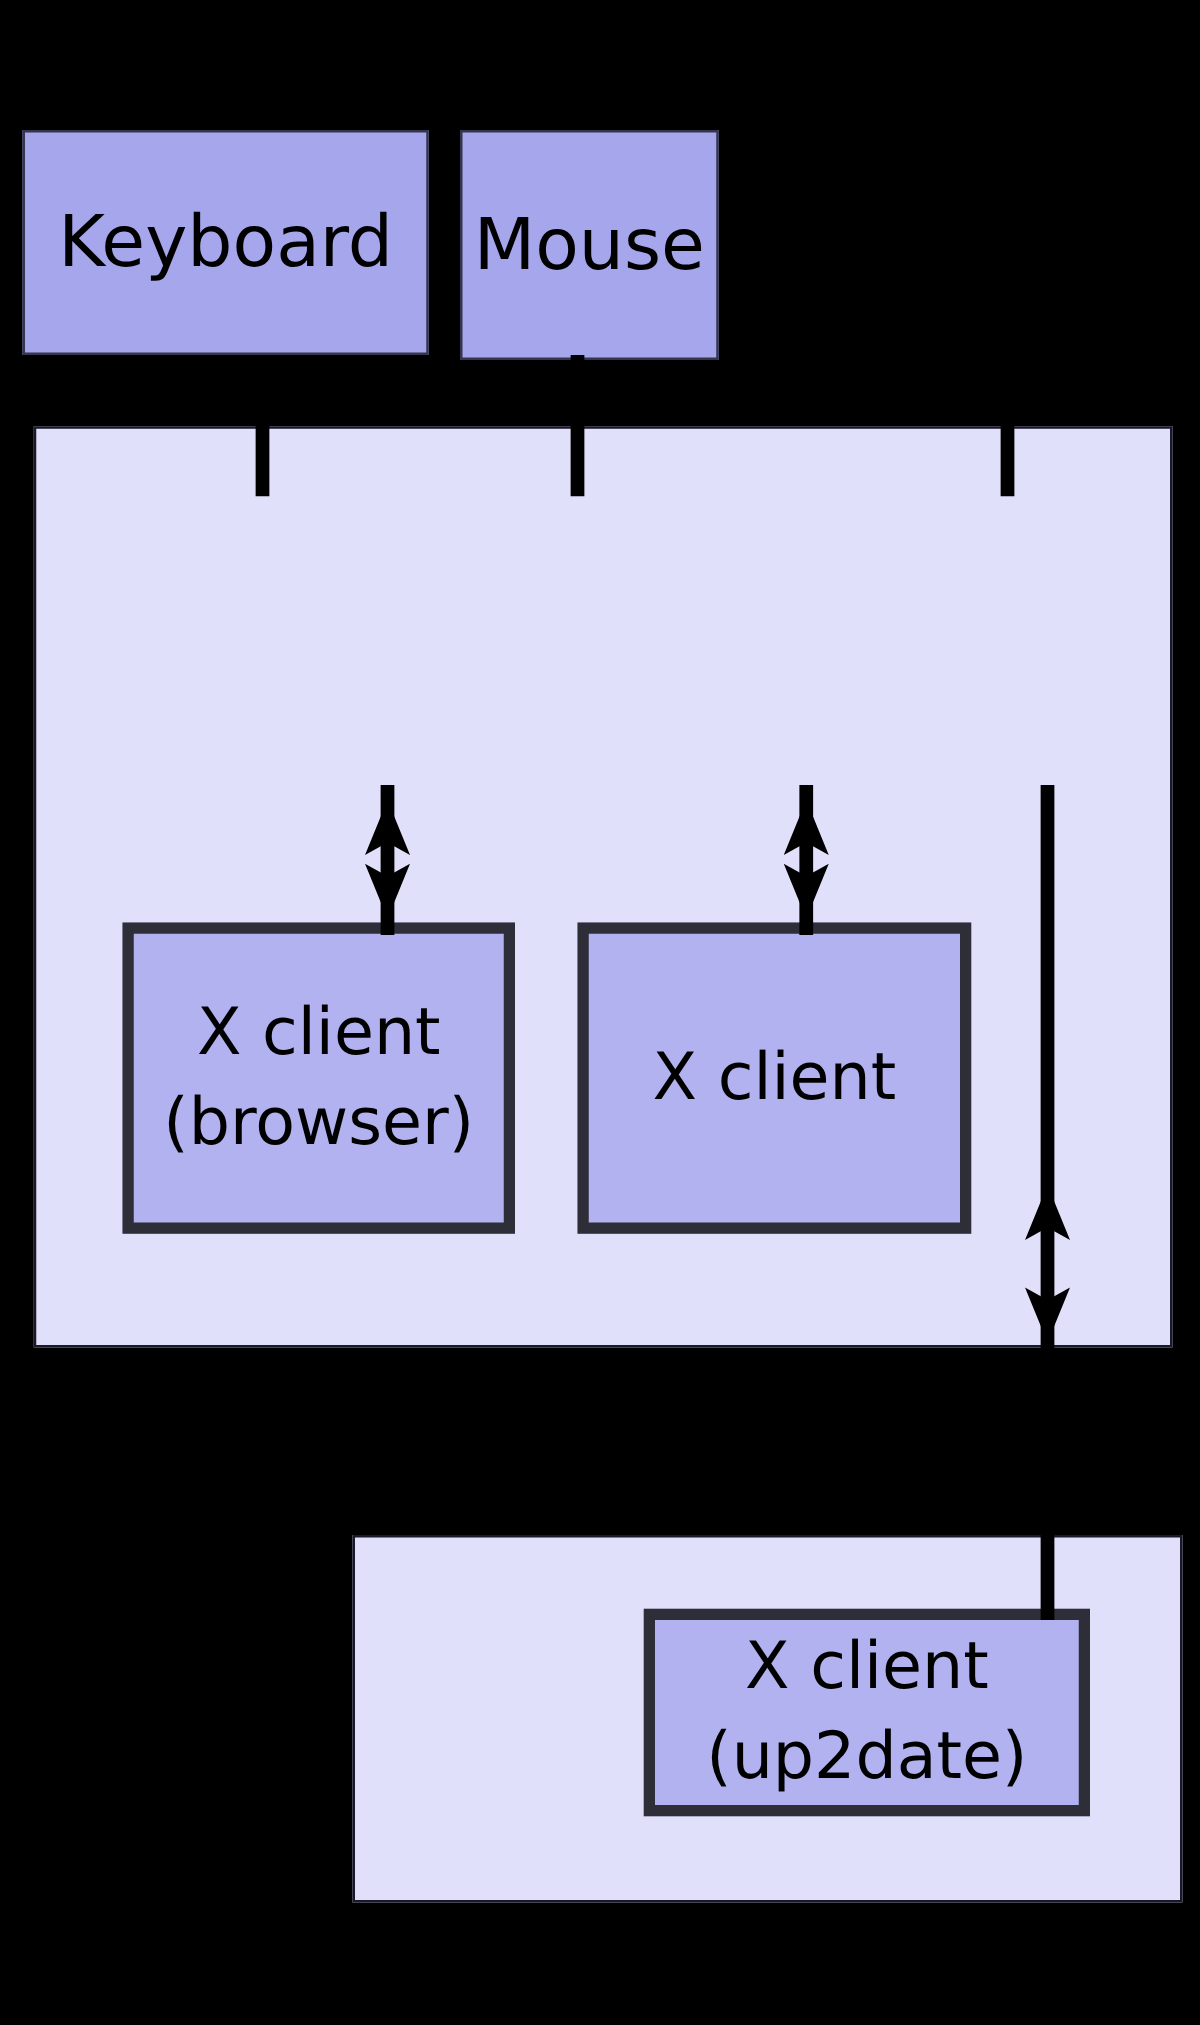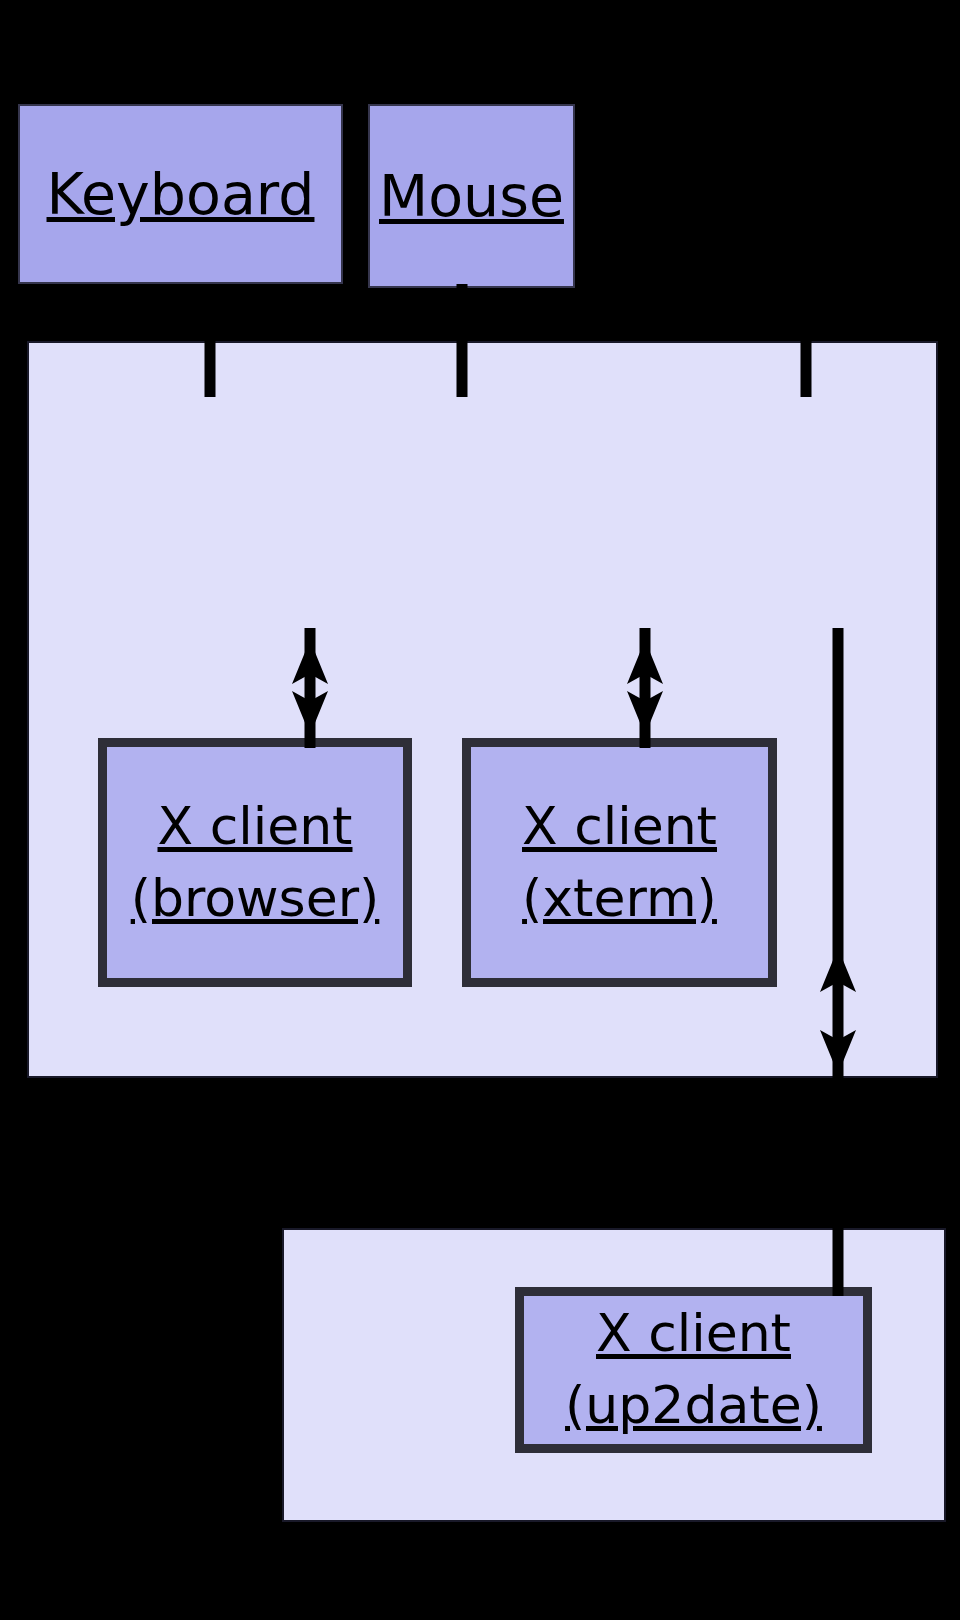--- a/index.html
+++ b/index.html
@@ -9,21 +9,21 @@
   }
   #canvas {
     position: relative;
     width: 960px;
     height: 1620px;
     background: #000000;
     overflow: hidden;
     font-family: "DejaVu Sans", "Liberation Sans", sans-serif;
     color: #000000;
   }
-  .abs { position: absolute; box-sizing: border-box; text-decoration: underline; }
+  .abs { position: absolute; box-sizing: border-box; }
 
   
   .device-box {
     background: #a6a6ec;
     border: 2px solid #35354d;
     display: flex;
     align-items: center;
     justify-content: center;
     font-size: 57px;
     line-height: 1;
@@ -75,21 +75,20 @@
   <div class="abs session-box" style="left:282px; top:1228px; width:664px; height:294px;"></div>
 
 
   <div class="abs node-box client-box" style="left:98px; top:738px; width:314px; height:249px;">
     <span>X client</span>
     <span>(browser)</span>
   </div>
 
   <div class="abs node-box client-box" style="left:462px; top:738px; width:315px; height:249px;">
     <span>X client</span>
-    <span>(xterm)</span>
   </div>
 
   <div class="abs node-box client-box" style="left:515px; top:1287px; width:357px; height:166px;">
     <span>X client</span>
     <span>(up2date)</span>
   </div>
 
   <svg class="overlay" viewBox="0 0 960 1620" xmlns="http://www.w3.org/2000/svg">
 
     <g>

